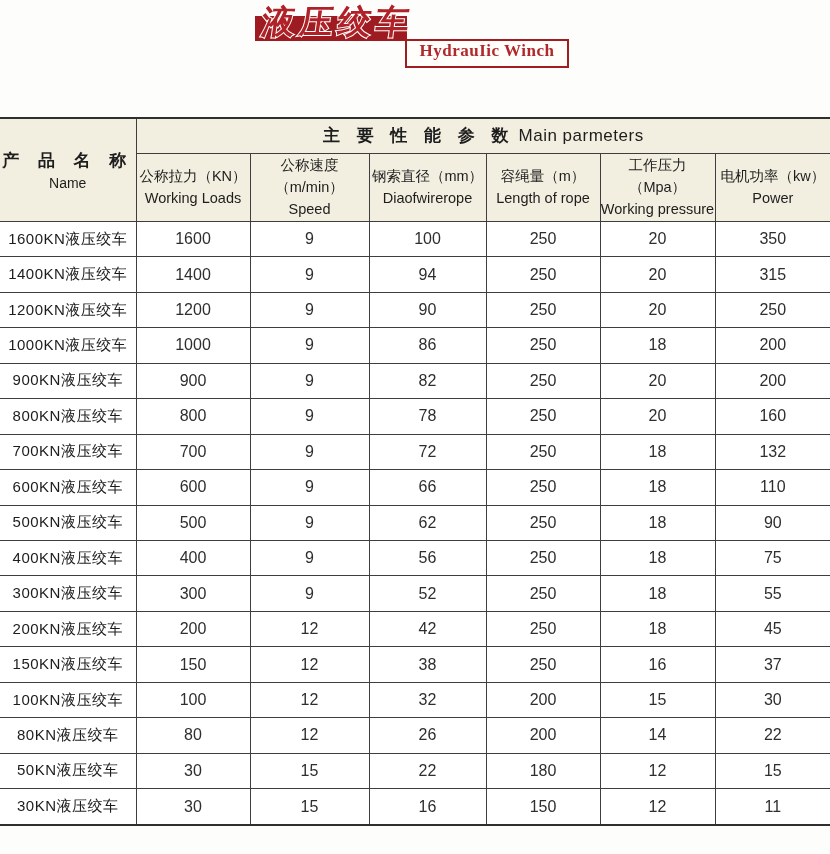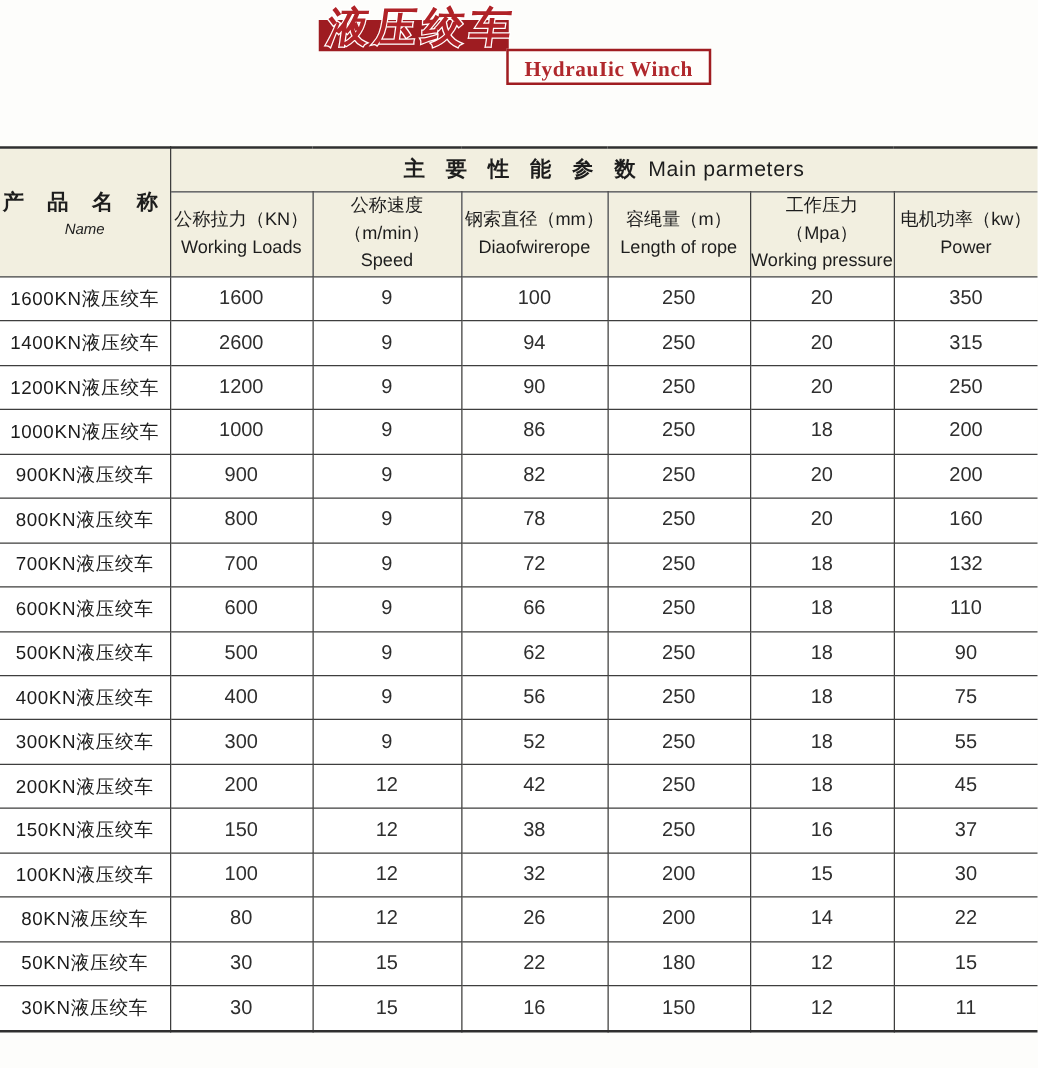--- a/index.html
+++ b/index.html
@@ -25,21 +25,21 @@
     paint-order: stroke fill;
     letter-spacing: 5px;
     transform: skewX(-8deg);
     white-space: nowrap;
   }
   .title-en-box {
     position: absolute; left: 405px; top: 39px;
     width: 160px; height: 25px;
     border: 2px solid #a01d21;
     background: #fffefb;
-    display: flex; align-items: flex-end; justify-content: center;
+    display: flex; align-items: flex-start; justify-content: center;
   }
   .title-en {
     font-family: "Liberation Serif", "DejaVu Serif", serif;
     font-weight: bold; font-size: 17px;
     color: #b0282c; letter-spacing: 0.5px;
     white-space: nowrap;
   }
 
   
   table.params {
@@ -59,21 +59,21 @@
 
   .params thead th { background: #f2efe0; font-weight: normal; color: #1d1d1d; }
   .params thead tr.r1 { height: 35px; }
   .params thead tr.r2 { height: 64px; }
 
   .main-th { font-size: 17px; }
   .main-th .cn { font-weight: bold; letter-spacing: 6px; margin-right: 4px; }
   .main-th .en { letter-spacing: 0.5px; }
 
   .name-th .cn { font-size: 17px; font-weight: bold; letter-spacing: 7px; }
-  .name-th .en { font-size: 12px; margin-top: 3px; font-style: italic; }
+  .name-th .en { font-size: 14px; margin-top: 3px; }
 
   .params thead tr.r2 th { font-size: 14.5px; line-height: 1.55; }
 
   .params tbody td { font-size: 16px; color: #2e2e2e; background: #ffffff; }
   .params tbody td.name-cell { font-size: 15px; color: #1c1c1c; font-weight: 500; letter-spacing: 0.5px; }
 </style>
 </head>
 <body>
 
 <div>
@@ -137,21 +137,21 @@
         <td class="name-cell">1600KN液压绞车</td>
         <td>1600</td>
         <td>9</td>
         <td>100</td>
         <td>250</td>
         <td>20</td>
         <td>350</td>
       </tr>
       <tr>
         <td class="name-cell">1400KN液压绞车</td>
-        <td>2600</td>
+        <td>1400</td>
         <td>9</td>
         <td>94</td>
         <td>250</td>
         <td>20</td>
         <td>315</td>
       </tr>
       <tr>
         <td class="name-cell">1200KN液压绞车</td>
         <td>1200</td>
         <td>9</td>

